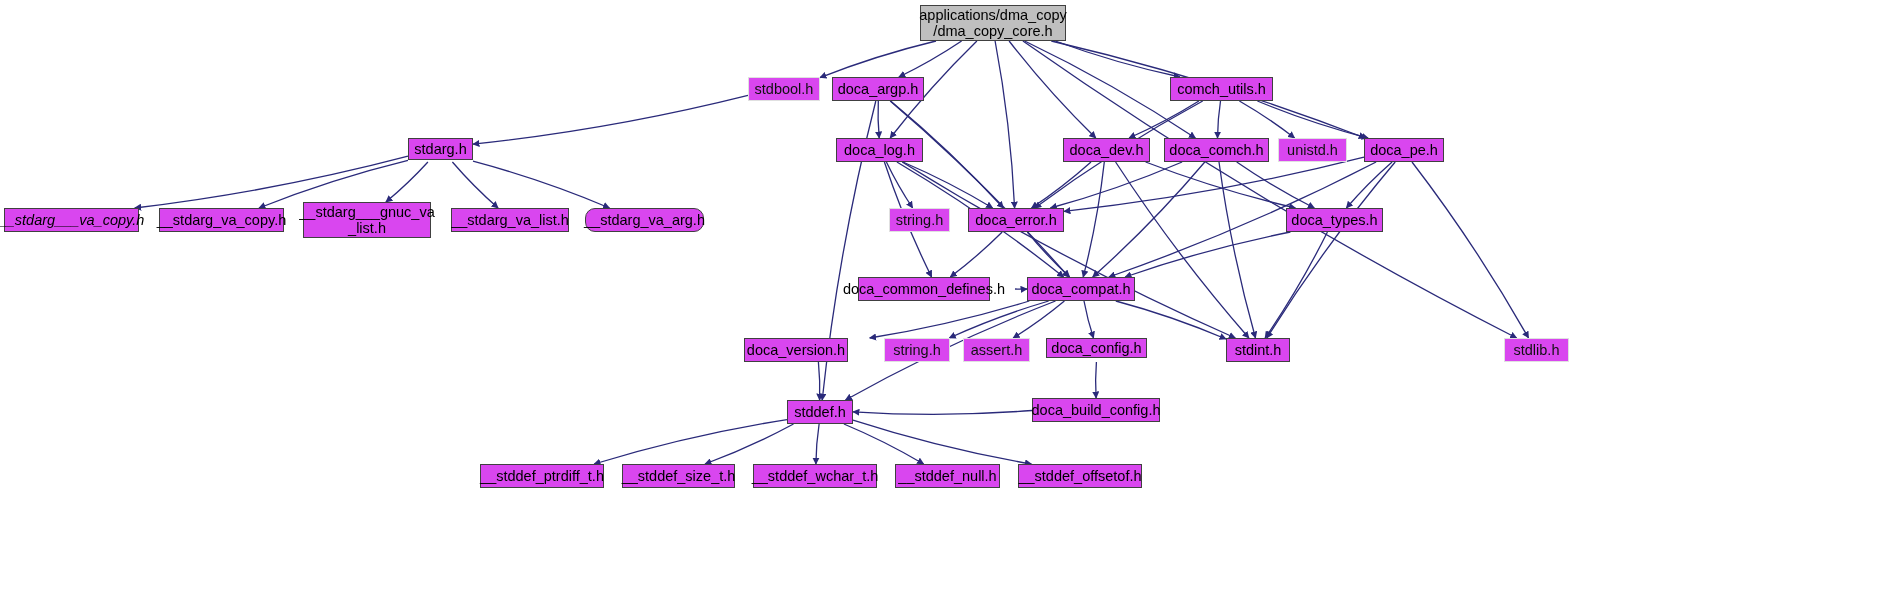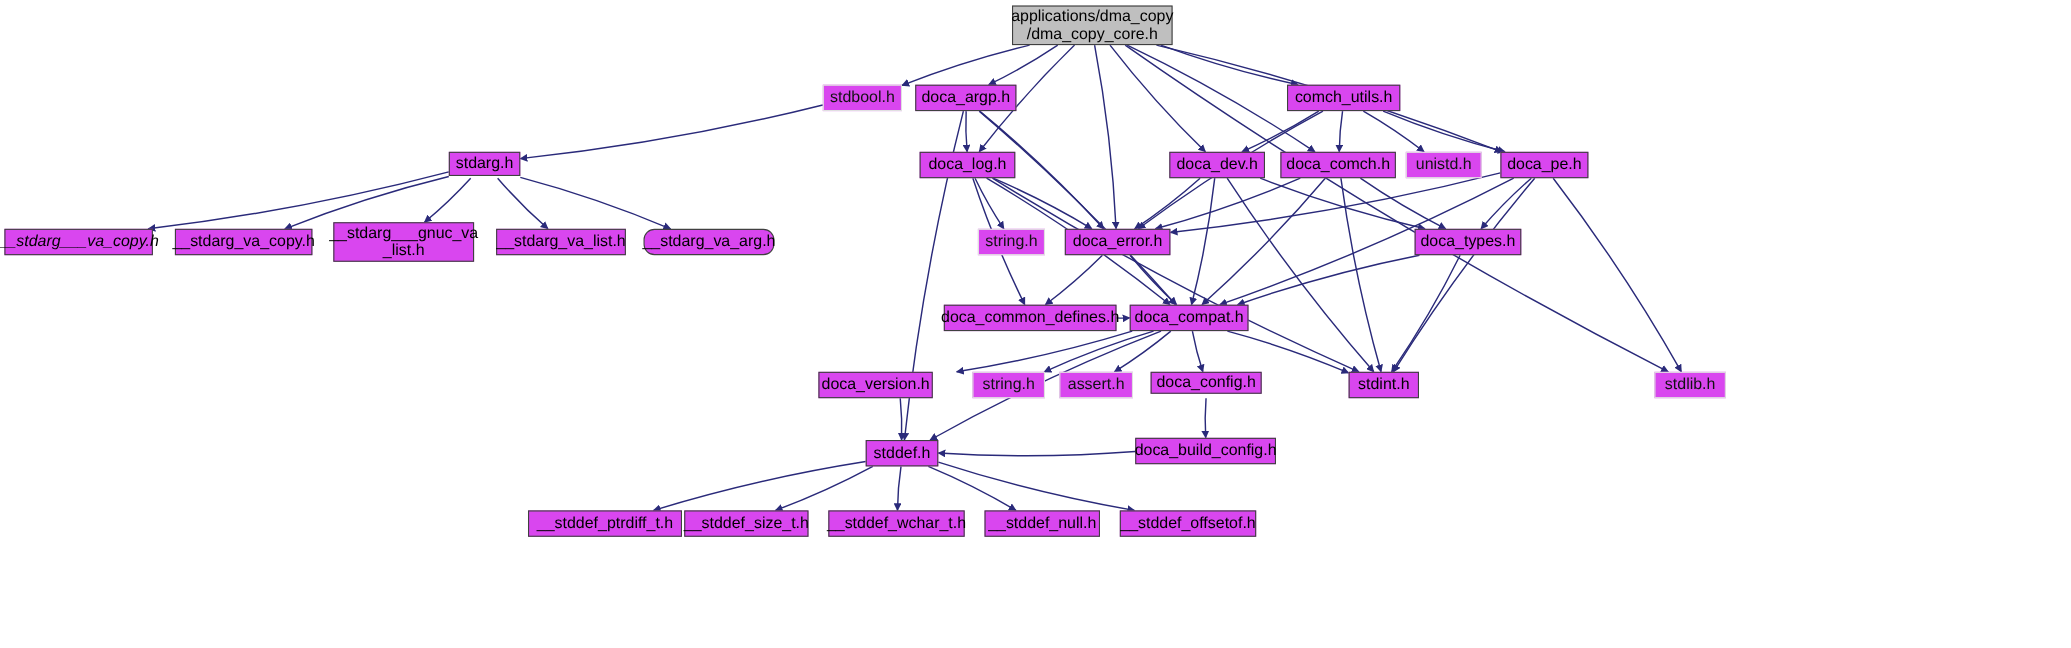--- a/index.html
+++ b/index.html
@@ -141,29 +141,29 @@
       <div class="node strong" style="left: 1364px; top: 138px; width: 80px; height: 24px;">doca_pe.h</div>
       <div class="node strong" style="left: 4px; top: 208px; width: 135px; height: 24px; font-style: italic;">__stdarg___va_copy.h</div>
       <div class="node strong" style="left: 159px; top: 208px; width: 125px; height: 24px;">__stdarg_va_copy.h</div>
       <div class="node strong" style="left: 303px; top: 202px; width: 128px; height: 36px;">__stdarg___gnuc_va
 _list.h</div>
       <div class="node strong" style="left: 451px; top: 208px; width: 118px; height: 24px;">__stdarg_va_list.h</div>
       <div class="node strong" style="left: 585px; top: 208px; width: 119px; height: 24px; border-radius: 10px;">__stdarg_va_arg.h</div>
       <div class="node faint" style="left: 889px; top: 208px; width: 61px; height: 24px;">string.h</div>
       <div class="node strong" style="left: 968px; top: 208px; width: 96px; height: 24px;">doca_error.h</div>
       <div class="node strong" style="left: 1286px; top: 208px; width: 97px; height: 24px;">doca_types.h</div>
-      <div class="node strong" style="left: 858px; top: 277px; width: 157px; height: 24px;">doca_common_defines.h</div>
+      <div class="node strong" style="left: 858px; top: 277px; width: 132px; height: 24px;">doca_common_defines.h</div>
       <div class="node strong" style="left: 1027px; top: 277px; width: 108px; height: 24px;">doca_compat.h</div>
       <div class="node strong" style="left: 744px; top: 338px; width: 104px; height: 24px;">doca_version.h</div>
       <div class="node faint" style="left: 884px; top: 338px; width: 66px; height: 24px;">string.h</div>
       <div class="node faint" style="left: 963px; top: 338px; width: 67px; height: 24px;">assert.h</div>
       <div class="node strong" style="left: 1046px; top: 338px; width: 101px; height: 20px;">doca_config.h</div>
       <div class="node strong" style="left: 1226px; top: 338px; width: 64px; height: 24px;">stdint.h</div>
       <div class="node faint" style="left: 1504px; top: 338px; width: 65px; height: 24px;">stdlib.h</div>
       <div class="node strong" style="left: 1032px; top: 398px; width: 128px; height: 24px;">doca_build_config.h</div>
       <div class="node strong" style="left: 787px; top: 400px; width: 66px; height: 24px;">stddef.h</div>
-      <div class="node strong" style="left: 480px; top: 464px; width: 140px; height: 24px;">__stddef_ptrdiff_t.h</div>
+      <div class="node strong" style="left: 480px; top: 464px; width: 124px; height: 24px;">__stddef_ptrdiff_t.h</div>
       <div class="node strong" style="left: 622px; top: 464px; width: 113px; height: 24px;">__stddef_size_t.h</div>
       <div class="node strong" style="left: 753px; top: 464px; width: 124px; height: 24px;">__stddef_wchar_t.h</div>
       <div class="node strong" style="left: 895px; top: 464px; width: 105px; height: 24px;">__stddef_null.h</div>
       <div class="node strong" style="left: 1018px; top: 464px; width: 124px; height: 24px;">__stddef_offsetof.h</div>
     </div>
 </div>
 
 </body></html>

